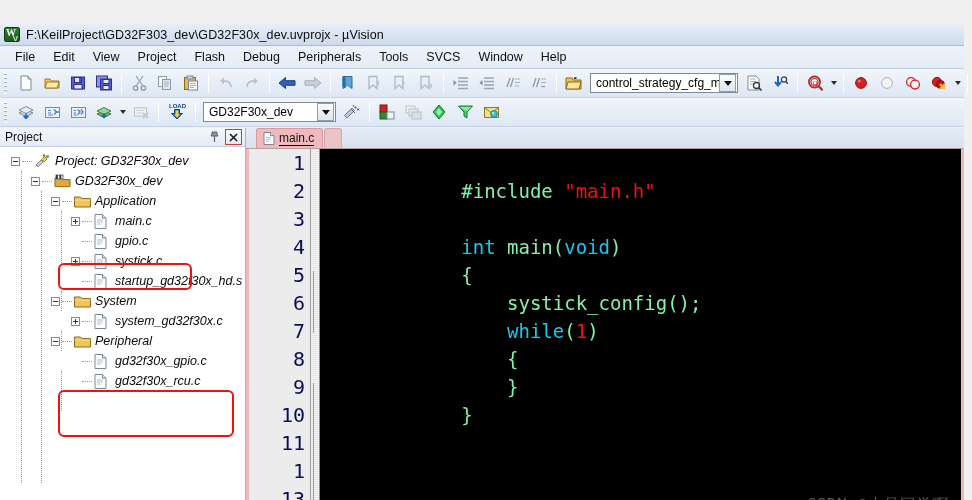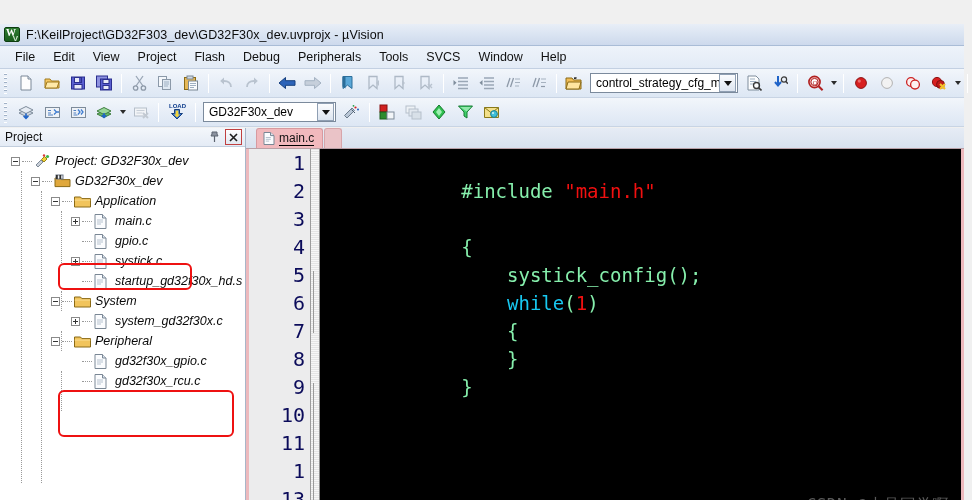--- a/index.html
+++ b/index.html
@@ -910,20 +910,23 @@
         </div>
 
         <div class="marginstrip"></div>
 
         <div class="code">
           <div class="cline">
             <span class="k-green">#include </span><span class="k-red">"main.h"</span>
           </div>
           <div class="cline">&nbsp;</div>
           <div class="cline">
+            <span class="k-blue">int </span><span class="k-green">main(</span><span class="k-blue">void</span><span class="k-green">)</span>
+          </div>
+          <div class="cline">
             <span class="k-green">{</span>
           </div>
           <div class="cline">
             <span class="k-green">    systick_config();</span>
           </div>
           <div class="cline">
             <span class="k-blue">    while</span><span class="k-green">(</span><span class="k-red">1</span><span class="k-green">)</span>
           </div>
           <div class="cline">
             <span class="k-green">    {</span>

